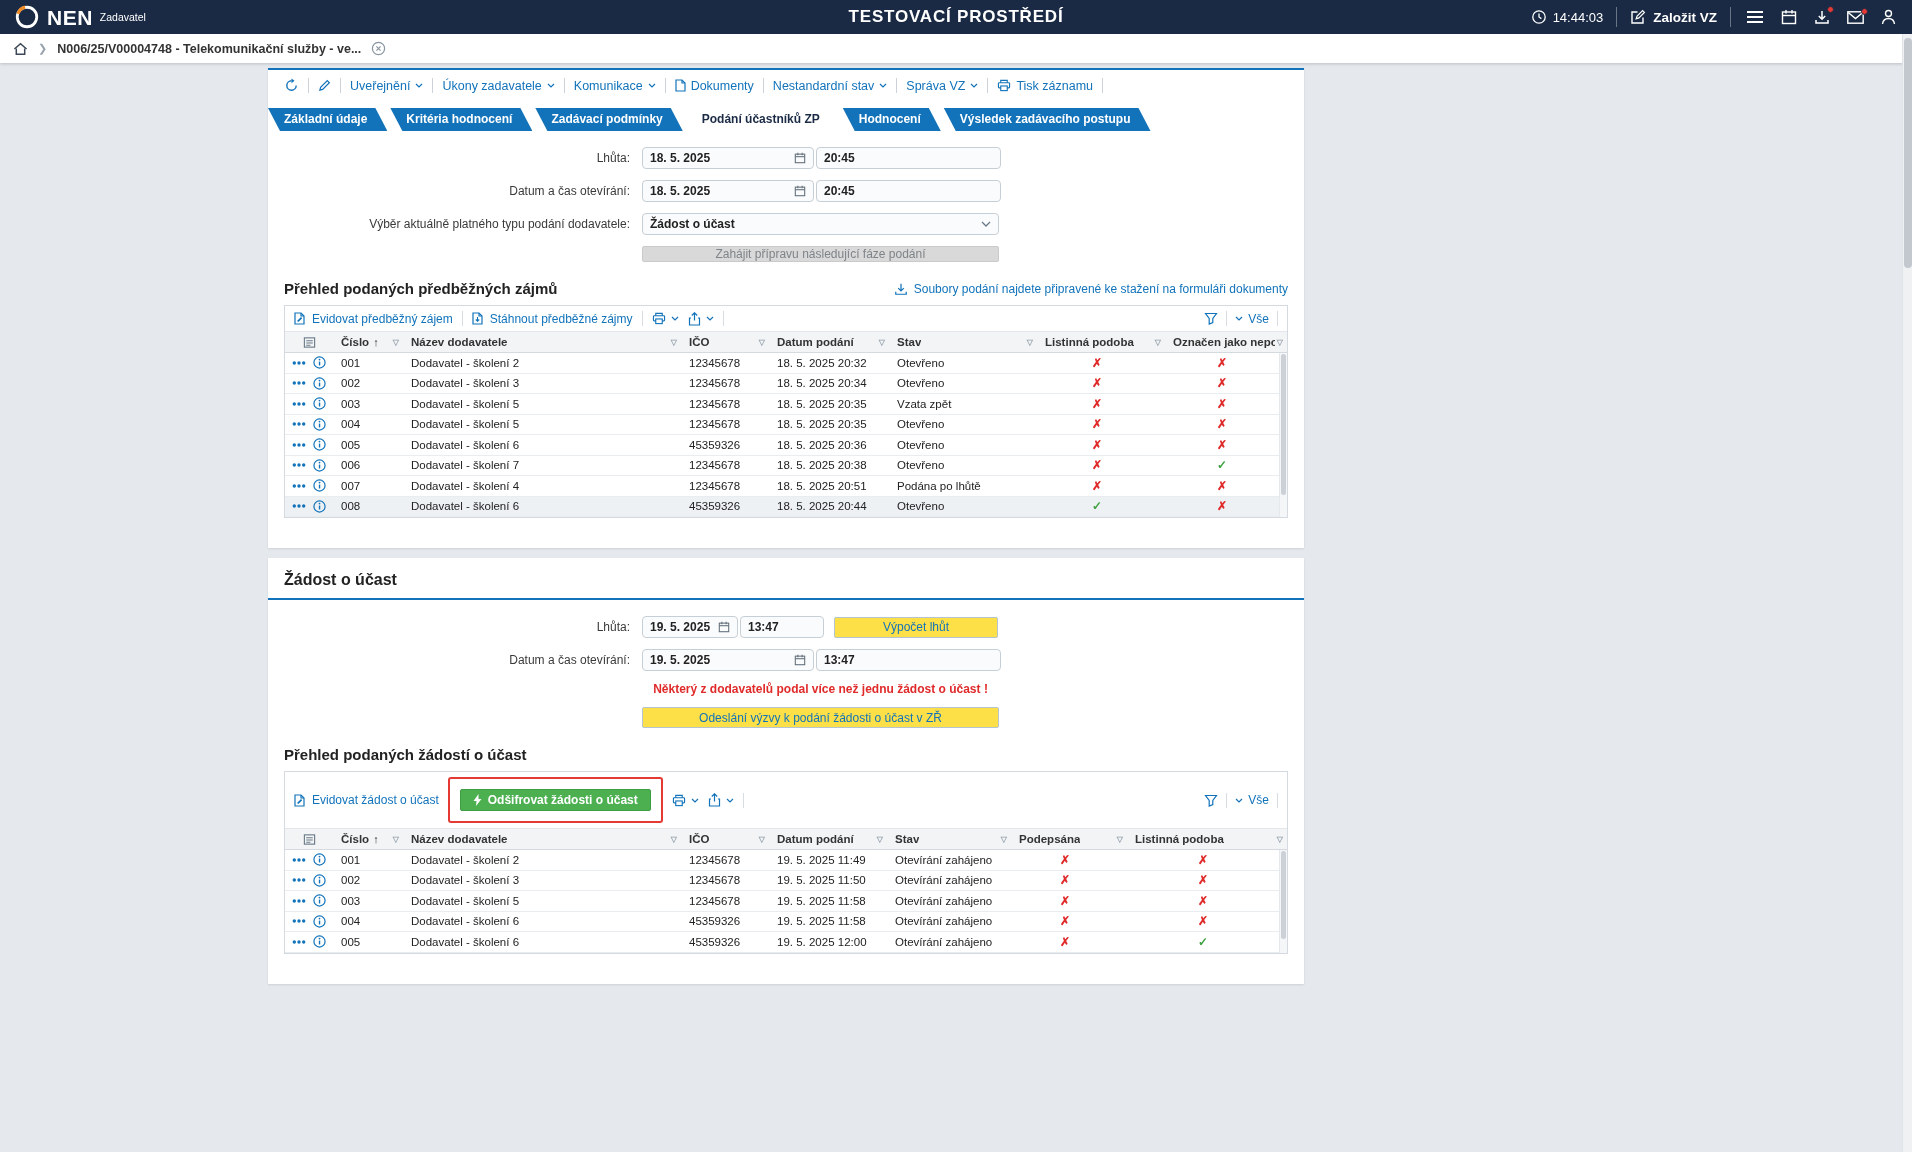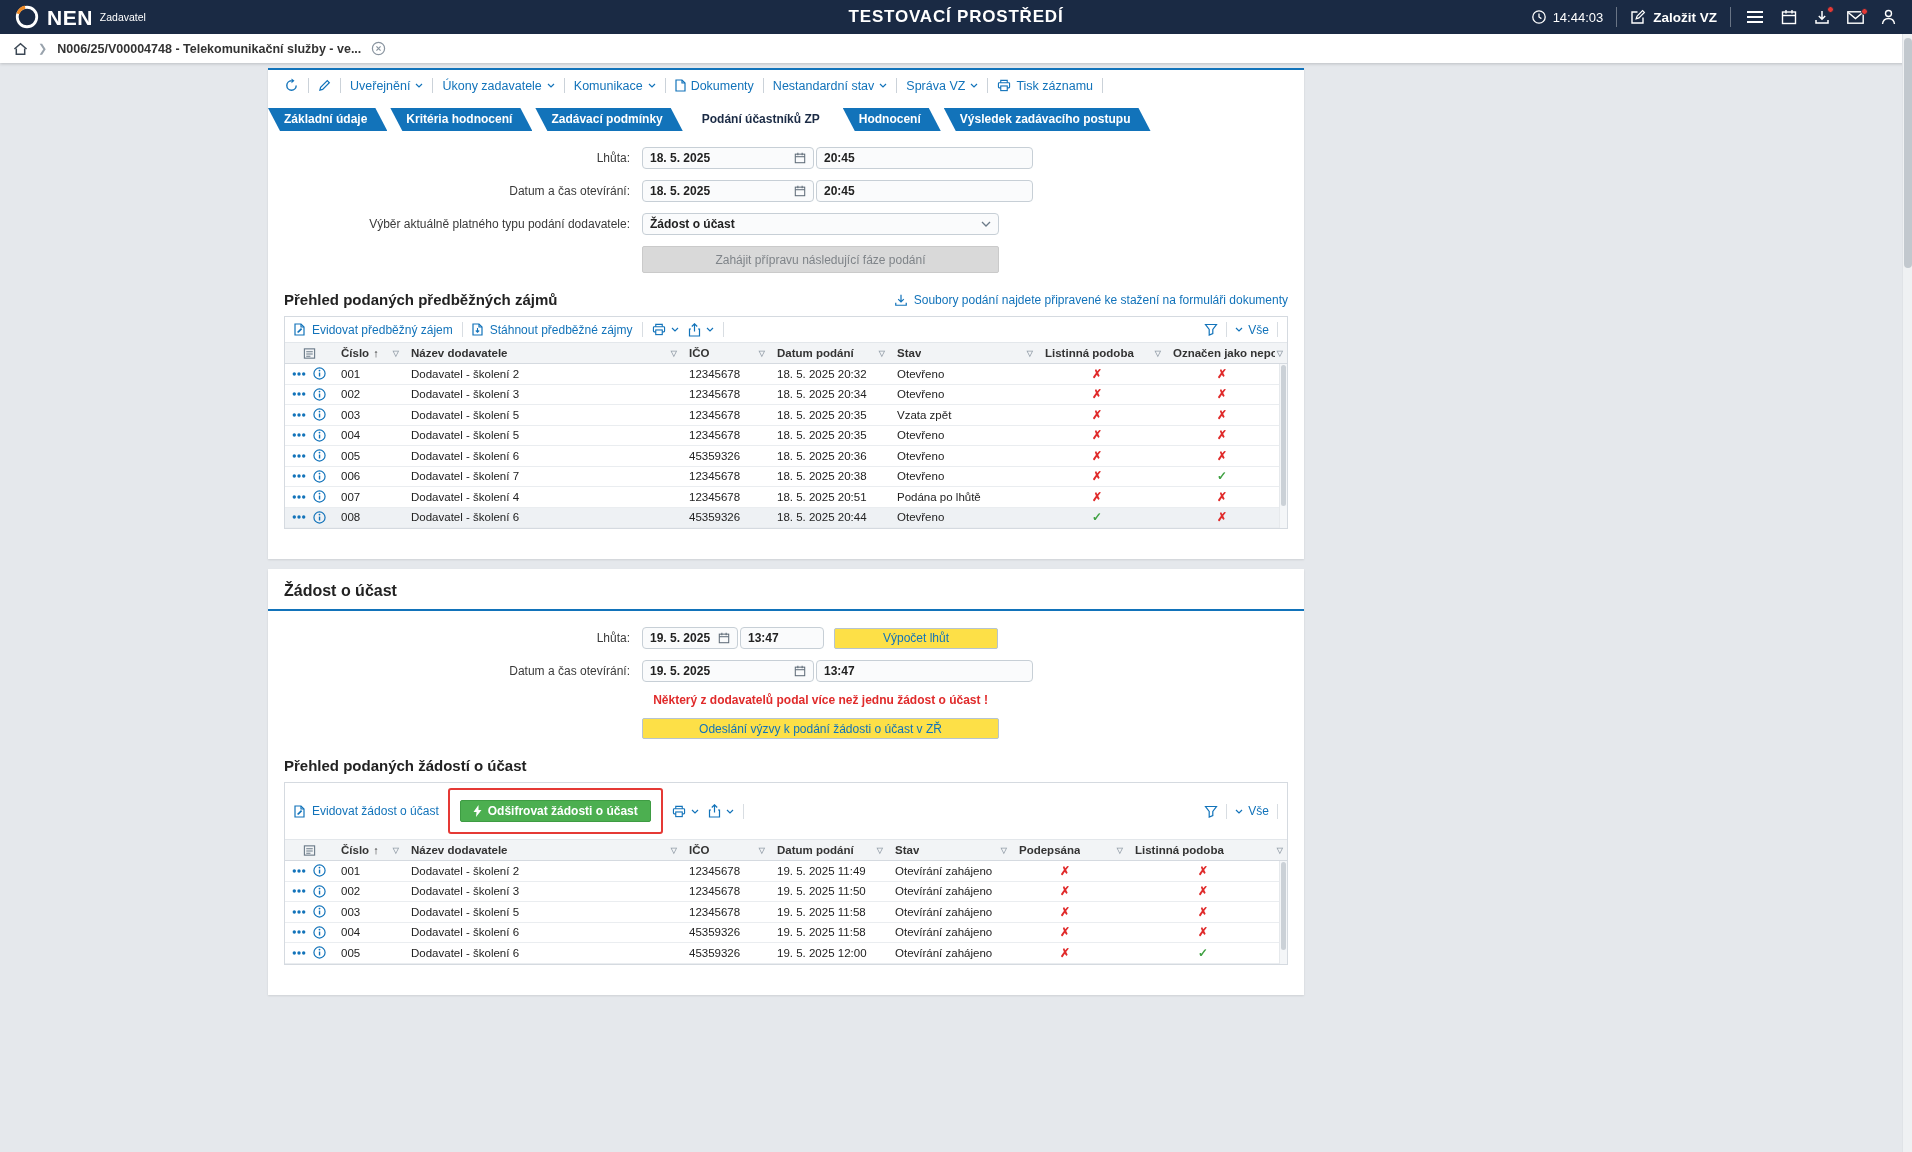--- a/index.html
+++ b/index.html
@@ -45,25 +45,25 @@
   .tab{background:#1273BA;color:#fff;line-height:23px;padding:0 20px 0 16px;margin-right:3px;clip-path:polygon(0 0,calc(100% - 12px) 0,100% 100%,12px 100%);cursor:pointer;white-space:nowrap}
   .tab.active{background:#fff;color:#1B2B45}
 
   
   .form-area{margin-top:16px}
   .frow{display:flex;align-items:center;margin-bottom:11px;padding-left:16px}
   .flabel{width:346px;flex:0 0 346px;text-align:right;font-size:12px;color:#3A3A3A;margin-right:12px}
   .dtwrap{display:flex;gap:2px}
   .box{height:22px;border:1px solid #C7CFD6;background:#FAFBFC;border-radius:4px;display:flex;align-items:center;font-size:12px;font-weight:bold;color:#222;padding:0 7px}
   .date-box{width:172px;justify-content:space-between;gap:6px}
-  .time-box{width:217px}
+  .time-box{width:185px}
   .date-box.narrow{width:96px}
   .time-box.narrow{width:84px}
   .select-box{width:357px;justify-content:space-between;cursor:pointer}
-  .btn-gray{width:357px;height:27px;background:#D9D9D9;border:1px solid #CACACA;color:#7F8489;font-size:12px;display:flex;align-items:center;justify-content:center;border-radius:2px}
+  .btn-gray{width:357px;height:16px;background:#D9D9D9;border:1px solid #CACACA;color:#7F8489;font-size:12px;display:flex;align-items:center;justify-content:center;border-radius:2px}
   .btn-blue{height:21px;background:#fde047;border:1px solid #B6C4D0;color:#1273BA;font-size:12px;display:flex;align-items:center;justify-content:center;border-radius:2px;cursor:pointer;white-space:nowrap}
   .btn-calc{width:164px;margin-left:10px}
   .btn-wide{width:357px}
   .warning{width:357px;text-align:center;color:#E02B2B;font-weight:bold;font-size:12px;white-space:nowrap}
 
   
   .section-head{display:flex;align-items:center;justify-content:space-between;padding:0 16px;margin-top:18px}
   .section-title{font-size:15px;font-weight:bold;color:#222}
   .files-link{display:flex;align-items:center;gap:6px;color:#1273BA;font-size:12px;cursor:pointer}
   .panel2-title{padding:13px 16px 9px;border-bottom:2px solid #1273BA}

